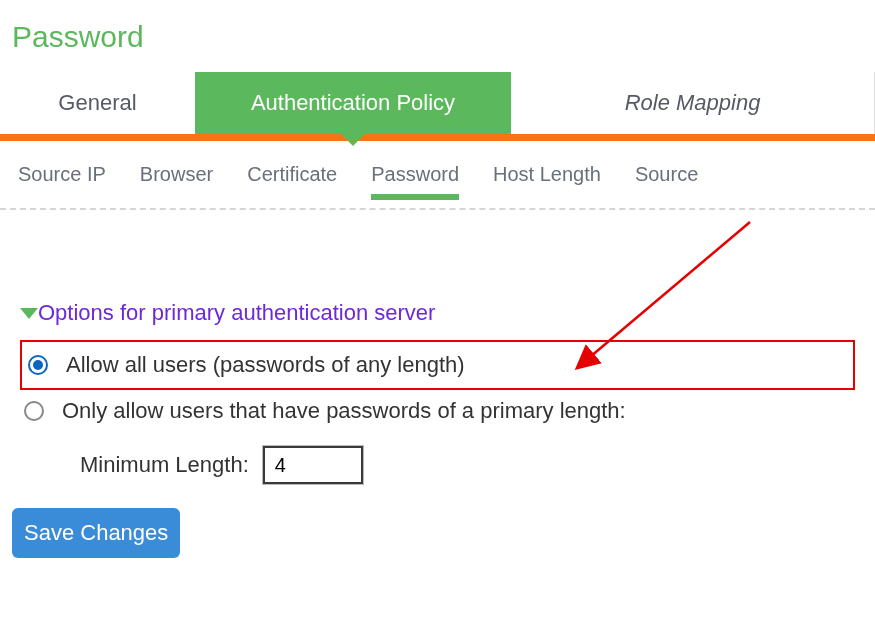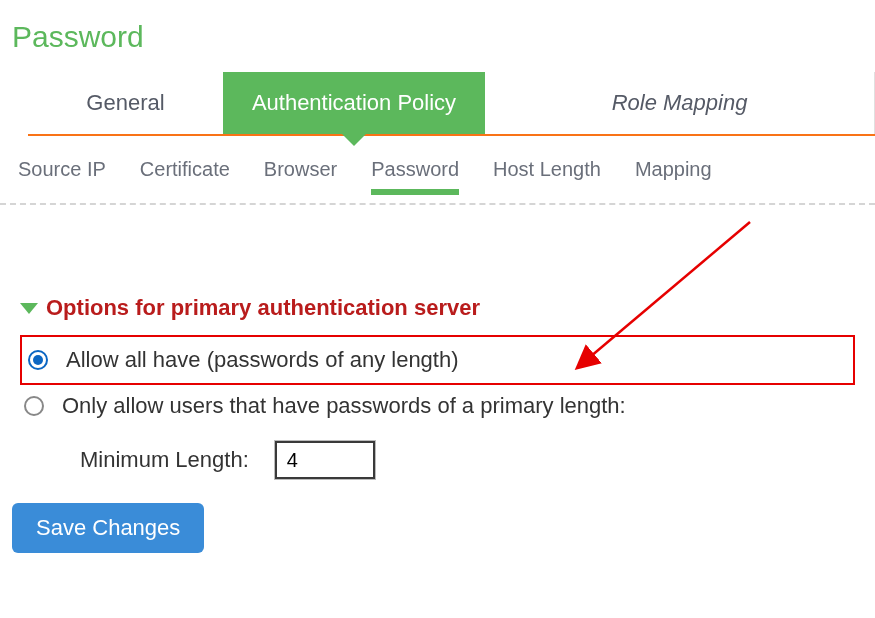--- a/index.html
+++ b/index.html
@@ -11,34 +11,33 @@
       position: relative;
     }
     .page-title {
       color: #5cb85c;
       font-size: 30px;
       font-weight: 400;
       padding: 20px 12px 18px 12px;
     }
     .primary-tabs {
       display: flex;
-      border-bottom: 2px solid #f97316;
-      position: relative;
-      margin-left: 28px;
+      border-bottom: 7px solid #f97316;
+      position: relative;
     }
     .primary-tab {
       padding: 18px 10px;
       font-size: 22px;
       color: #555a66;
       cursor: pointer;
       text-align: center;
     }
     .primary-tab.general { width: 195px; }
     .primary-tab.auth {
-      width: 262px;
+      width: 316px;
       background: #5cb85c;
       color: #fff;
       position: relative;
     }
     .primary-tab.auth::after {
       content: "";
       position: absolute;
       bottom: -12px;
       left: 50%;
       transform: translateX(-50%);
@@ -68,24 +67,24 @@
       left: 0; right: 0; bottom: -2px;
       height: 6px;
       background: #5cb85c;
     }
     .content {
       padding: 90px 20px 0 20px;
     }
     .collapsible-header {
       display: flex;
       align-items: center;
-      gap: 8px;
-      color: #b91c1c;
-      font-size: 22px;
-      font-weight: bold;
+      gap: 0;
+      color: #6d28d9;
+      font-size: 22px;
+      font-weight: normal;
       cursor: pointer;
       margin-bottom: 14px;
     }
     .chevron {
       display: inline-block;
     }
     .chevron svg { display: block; }
     .radio-row {
       display: flex;
       align-items: center;
@@ -110,40 +109,40 @@
       background: #0b66c3;
       border-radius: 50%;
     }
     .highlight-box {
       border: 2px solid #e60000;
       padding: 2px 2px;
     }
     .min-length-row {
       display: flex;
       align-items: center;
-      gap: 26px;
+      gap: 14px;
       font-size: 22px;
       color: #333;
       margin: 14px 0 24px 60px;
     }
     .min-input {
       width: 100px;
       height: 38px;
       border: 2px solid #3a3a3a;
       font-size: 20px;
       padding: 4px 10px;
       outline: 1px solid #bbb;
     }
     .save-btn {
       background: #3a8cd8;
       color: #fff;
       border: none;
       border-radius: 6px;
       font-size: 22px;
-      padding: 12px 24px;
+      padding: 12px 12px;
       cursor: pointer;
       margin-left: -8px;
     }
     .arrow-svg {
       position: absolute;
       top: 212px;
       left: 520px;
       pointer-events: none;
     }
   </style>
@@ -153,25 +152,25 @@
 <div class="page-title">Password</div>
 
 <div class="primary-tabs">
   <div class="primary-tab general">General</div>
   <div class="primary-tab auth">Authentication Policy</div>
   <div class="primary-tab role">Role Mapping</div>
 </div>
 
 <div class="sub-tabs">
   <div class="sub-tab">Source IP</div>
+  <div class="sub-tab">Browser</div>
   <div class="sub-tab">Certificate</div>
-  <div class="sub-tab">Browser</div>
   <div class="sub-tab active">Password</div>
   <div class="sub-tab">Host Length</div>
-  <div class="sub-tab">Mapping</div>
+  <div class="sub-tab">Source</div>
 </div>
 
 <svg class="arrow-svg" width="260" height="170">
   <defs>
     <marker id="ah" markerWidth="12" markerHeight="12" refX="2" refY="5" orient="auto">
       <polygon points="0 0, 10 5, 0 10" fill="#e60000"></polygon>
     </marker>
   </defs>
   <line x1="230" y1="10" x2="70" y2="145" stroke="#e60000" stroke-width="2.5" marker-end="url(#ah)"></line>
 </svg>
@@ -185,21 +184,21 @@
         </svg>
     </span>
     <span>Options for primary authentication server</span>
   </div>
 
   <div class="highlight-box">
     <label class="radio-row">
       <span class="radio-circle checked">
           <span class="radio-dot"></span>
         </span>
-      <span>Allow all have (passwords of any length)</span>
+      <span>Allow all users (passwords of any length)</span>
     </label>
   </div>
 
   <label class="radio-row">
     <span class="radio-circle"></span>
     <span>Only allow users that have passwords of a primary length:</span>
   </label>
 
   <div class="min-length-row">
     <span>Minimum Length:</span>

